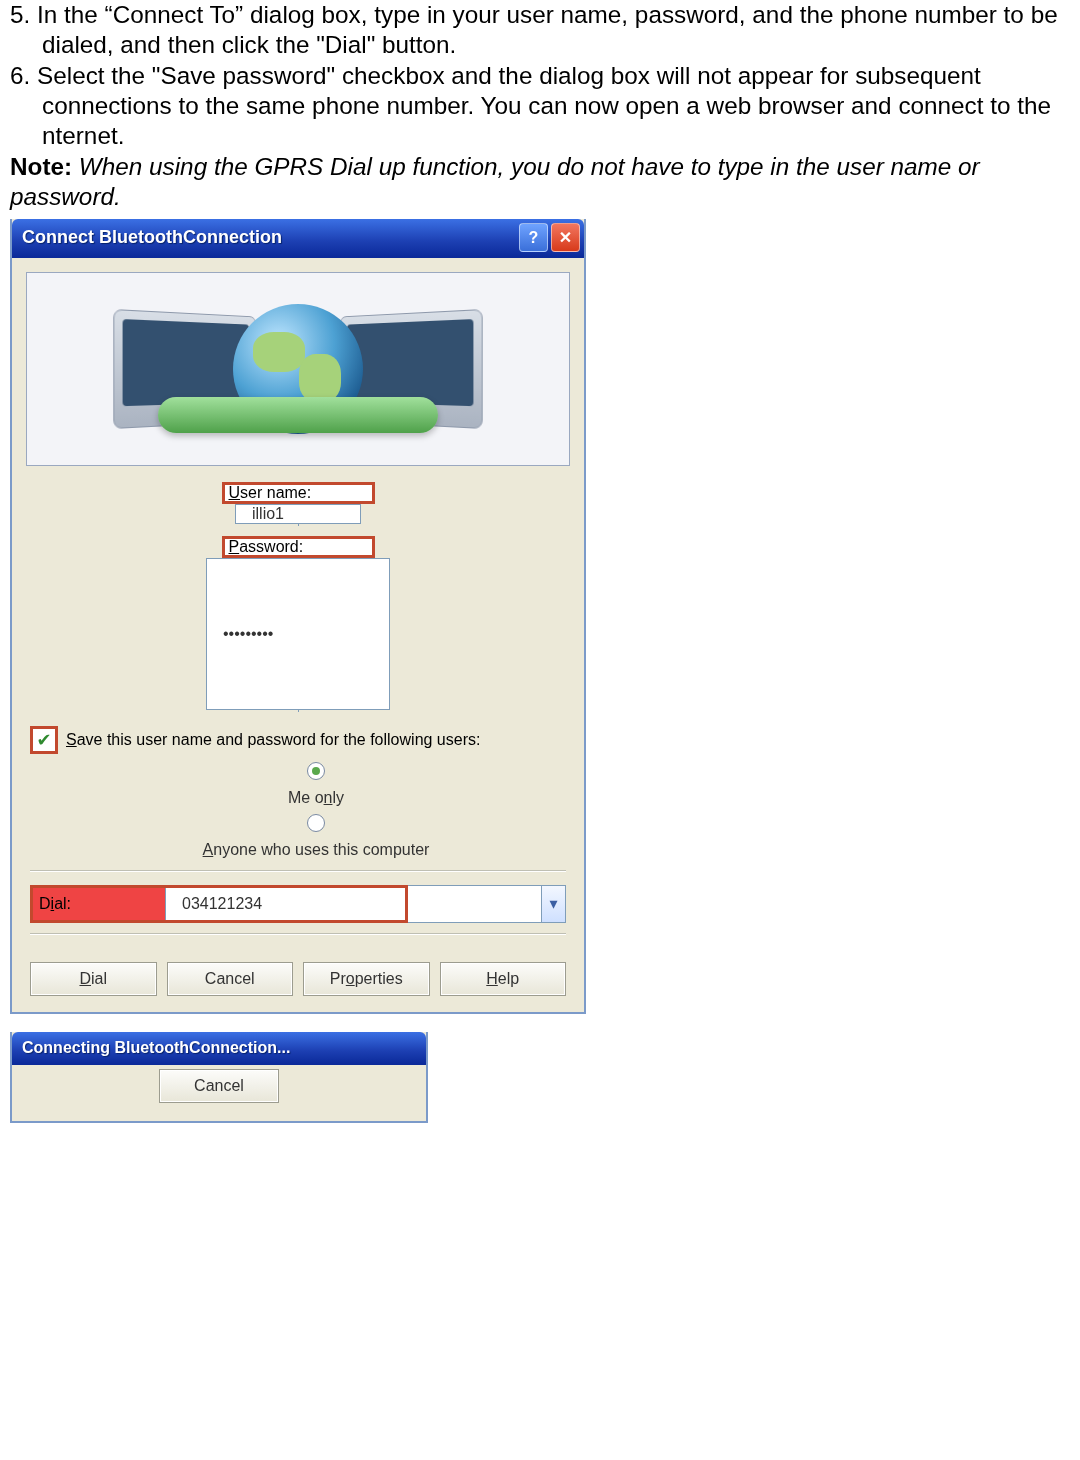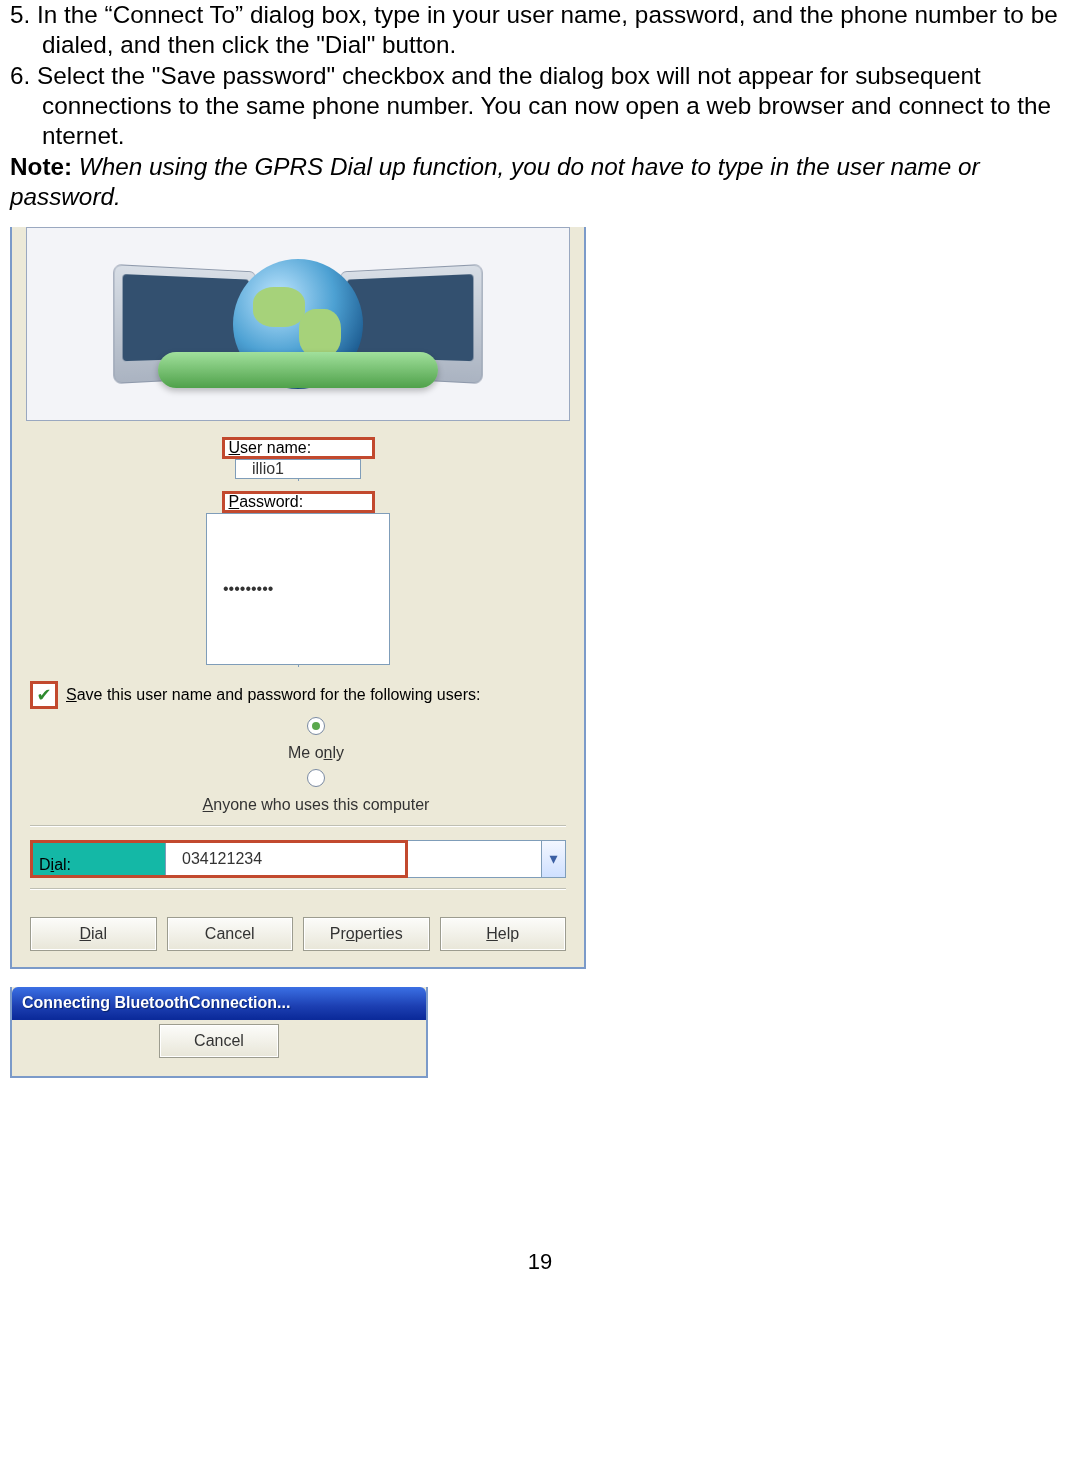--- a/index.html
+++ b/index.html
@@ -159,22 +159,22 @@
   .rdot.sel::after{content:"";width:8px;height:8px;border-radius:50%;background:#5aa84c;}
 
   .hr { height:1px; background:#bfbfb3; margin:10px 0 14px 0; box-shadow:0 1px 0 #fff; }
 
   .dialrow { display:flex; align-items:stretch; margin-bottom:8px; }
   .dial-wrap {
     flex:1; display:flex; align-items:stretch;
     border:3px solid #c2492e;
   }
   .dial-wrap .lab2 {
-    width:126px; display:flex;align-items:flex-end;padding-left:6px;
-    background:#14b8a6; border-right:1px solid #7f9db9;
+    width:126px; display:flex;align-items:center;padding-left:6px;
+    background:#ef4444; border-right:1px solid #7f9db9;
   }
   .dial-in { border:none; }
   .dial-rest {
     flex: 1 1 150px;
     background:#fff;
     border:1px solid #7f9db9;
     border-left:none;
   }
   .dd {
     width:26px;
@@ -242,20 +242,25 @@
   <p class="instr indent">dialed, and then click the "Dial" button.</p>
   <p class="instr">6. Select the "Save password" checkbox and the dialog box will not appear for subsequent</p>
   <p class="instr indent">connections to the same phone number. You can now open a web browser and connect to the</p>
   <p class="instr indent">nternet.</p>
   <p class="instr">
     <span class="bold">Note:</span><span class="italic"> When using the GPRS Dial up function, you do not have to type in the user name or</span>
   </p>
   <p class="instr italic">password.</p>
 
   <div class="dlg">
+    <div class="titlebar">
+      <span class="title">Connect BluetoothConnection</span>
+      <div class="tbtn help">?</div>
+      <div class="tbtn close">✕</div>
+    </div>
 
     <div class="banner">
       <div class="laptop lap-left"></div>
       <div class="globe"></div>
       <div class="laptop lap-right"></div>
       <div class="ribbon"></div>
     </div>
 
     <div class="form">
       <div class="row">
@@ -321,14 +326,13 @@
 
   <div class="dlg2">
     <div class="titlebar">
       <span class="title">Connecting BluetoothConnection...</span>
     </div>
     <div class="d2btns">
       <button class="xpbtn">Cancel</button>
     </div>
   </div>
 
-  <div class="pagenum">19</div>
 </div>
 
 </body></html>

